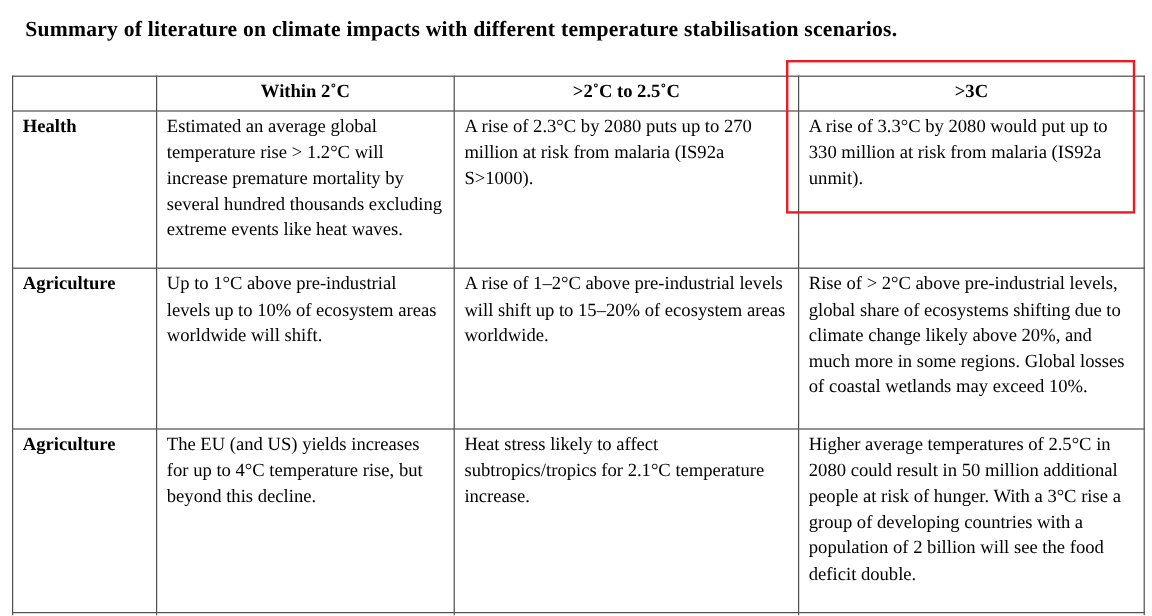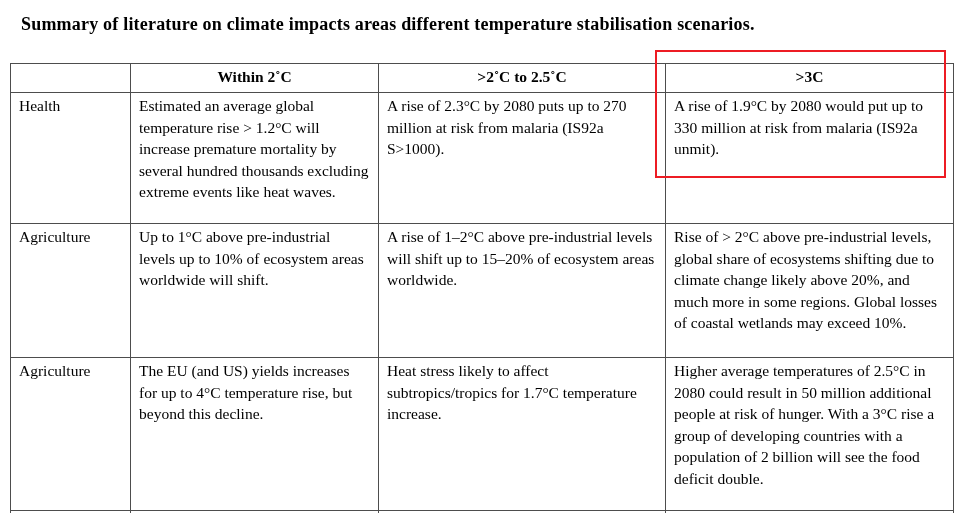--- a/index.html
+++ b/index.html
@@ -50,21 +50,21 @@
     overflow: hidden;
     margin-left: 36px;
   }
   table.impact-table thead th {
     height: 24px;
     text-align: center;
     font-weight: bold;
     padding: 2px 4px;
   }
   table.impact-table th.row-label {
-    font-weight: normal;
+    font-weight: bold;
   }
   tr.row-health  > * { height: 126px; }
   tr.row-eco     > * { height: 129px; }
   tr.row-agri    > * { height: 148px; }
   tr.row-water   > * { height: 60px; }
   .highlight-box {
     position: absolute;
     left: 655px;
     top: 50px;
     width: 291px;
@@ -72,21 +72,21 @@
     border: 2px solid #ed1c24;
     box-sizing: border-box;
     pointer-events: none;
   }
 </style>
 </head>
 <body>
 
 <div class="page">
 
-  <h1 class="doc-title">Summary of literature on climate impacts areas different temperature stabilisation scenarios.</h1>
+  <h1 class="doc-title">Summary of literature on climate impacts with different temperature stabilisation scenarios.</h1>
 
   <table class="impact-table">
     <colgroup>
       <col class="c0">
         <col class="c1">
         <col class="c2">
         <col class="c3">
     </colgroup>
     <thead>
       <tr>
@@ -94,32 +94,32 @@
         <th>Within 2˚C</th>
         <th>&gt;2˚C to 2.5˚C</th>
         <th>&gt;3C</th>
       </tr>
     </thead>
     <tbody>
       <tr class="row-health">
         <th class="row-label">Health</th>
         <td>Estimated an average global temperature rise &gt; 1.2°C will increase premature mortality by several hundred thousands excluding extreme events like heat waves.</td>
         <td>A rise of 2.3°C by 2080 puts up to 270 million at risk from malaria (IS92a S&gt;1000).</td>
-        <td>A rise of 1.9°C by 2080 would put up to 330 million at risk from malaria (IS92a unmit).</td>
+        <td>A rise of 3.3°C by 2080 would put up to 330 million at risk from malaria (IS92a unmit).</td>
       </tr>
       <tr class="row-eco">
         <th class="row-label">Agriculture</th>
         <td>Up to 1°C above pre-industrial levels up to 10% of ecosystem areas worldwide will shift.</td>
         <td>A rise of 1–2°C above pre-industrial levels will shift up to 15–20% of ecosystem areas worldwide.</td>
         <td>Rise of &gt; 2°C above pre-industrial levels, global share of ecosystems shifting due to climate change likely above 20%, and much more in some regions. Global losses of coastal wetlands may exceed 10%.</td>
       </tr>
       <tr class="row-agri">
         <th class="row-label">Agriculture</th>
         <td>The EU (and US) yields increases for up to 4°C temperature rise, but beyond this decline.</td>
-        <td>Heat stress likely to affect subtropics/tropics for 1.7°C temperature increase.</td>
+        <td>Heat stress likely to affect subtropics/tropics for 2.1°C temperature increase.</td>
         <td>Higher average temperatures of 2.5°C in 2080 could result in 50 million additional people at risk of hunger. With a 3°C rise a group of developing countries with a population of 2 billion will see the food deficit double.</td>
       </tr>
       <tr class="row-water">
         <th class="row-label">Water</th>
         <td>For some regions a decrease</td>
         <td>Above 2 to 2.5°C global</td>
         <td>Above 2.5°C a massive rise in the level of f</td>
       </tr>
     </tbody>
   </table>

